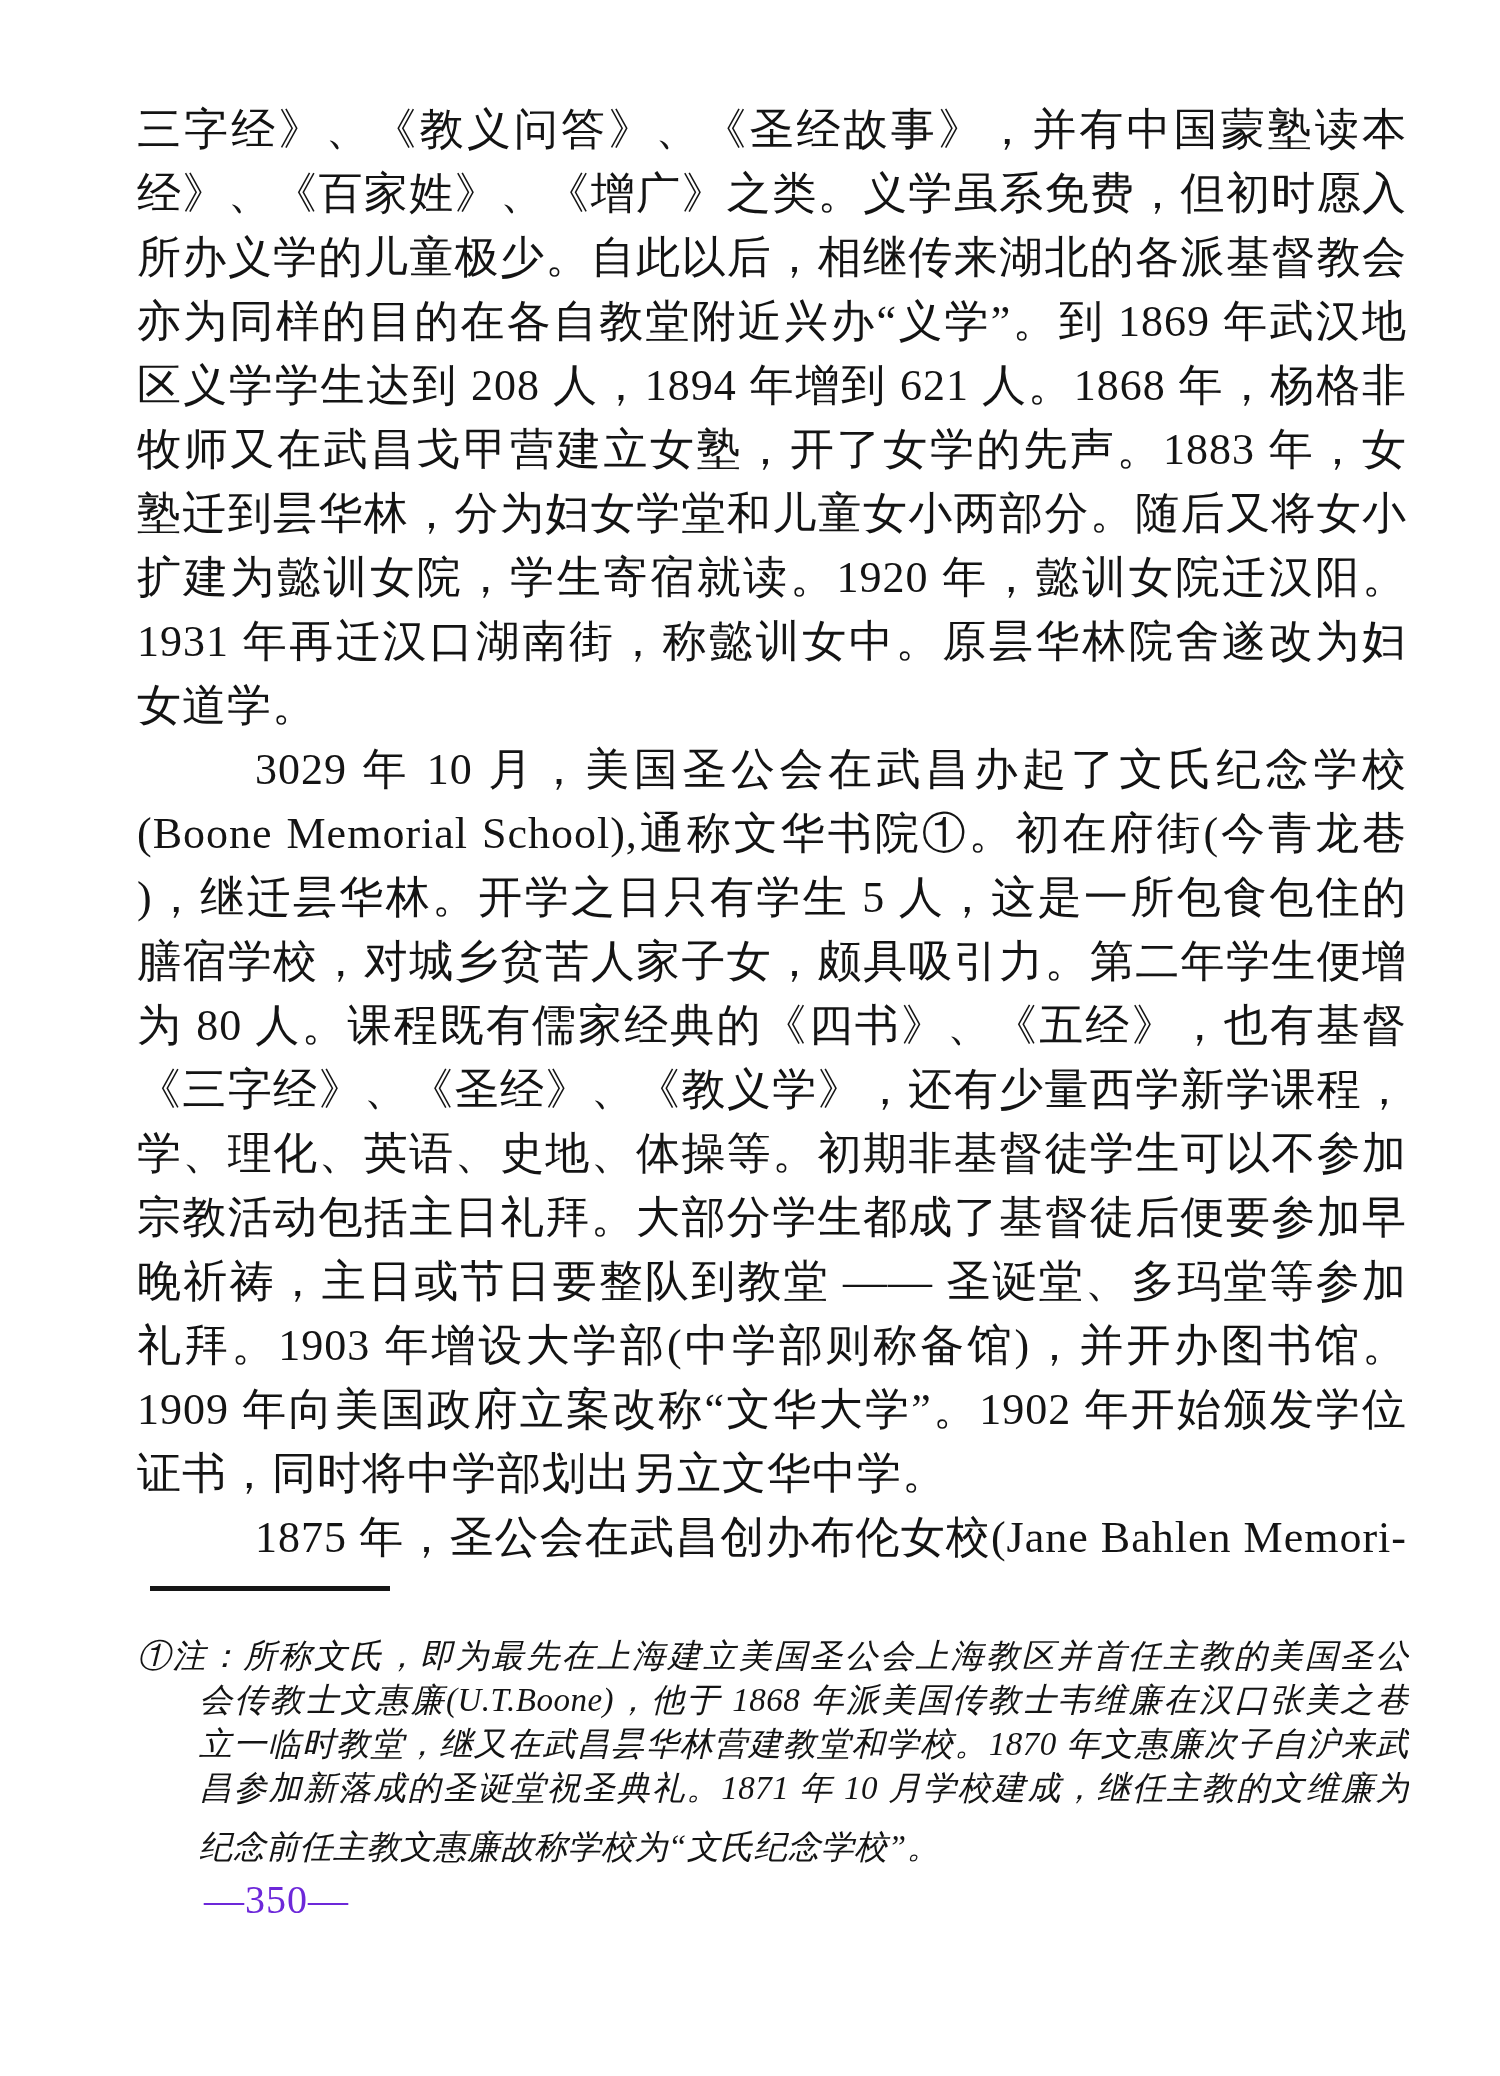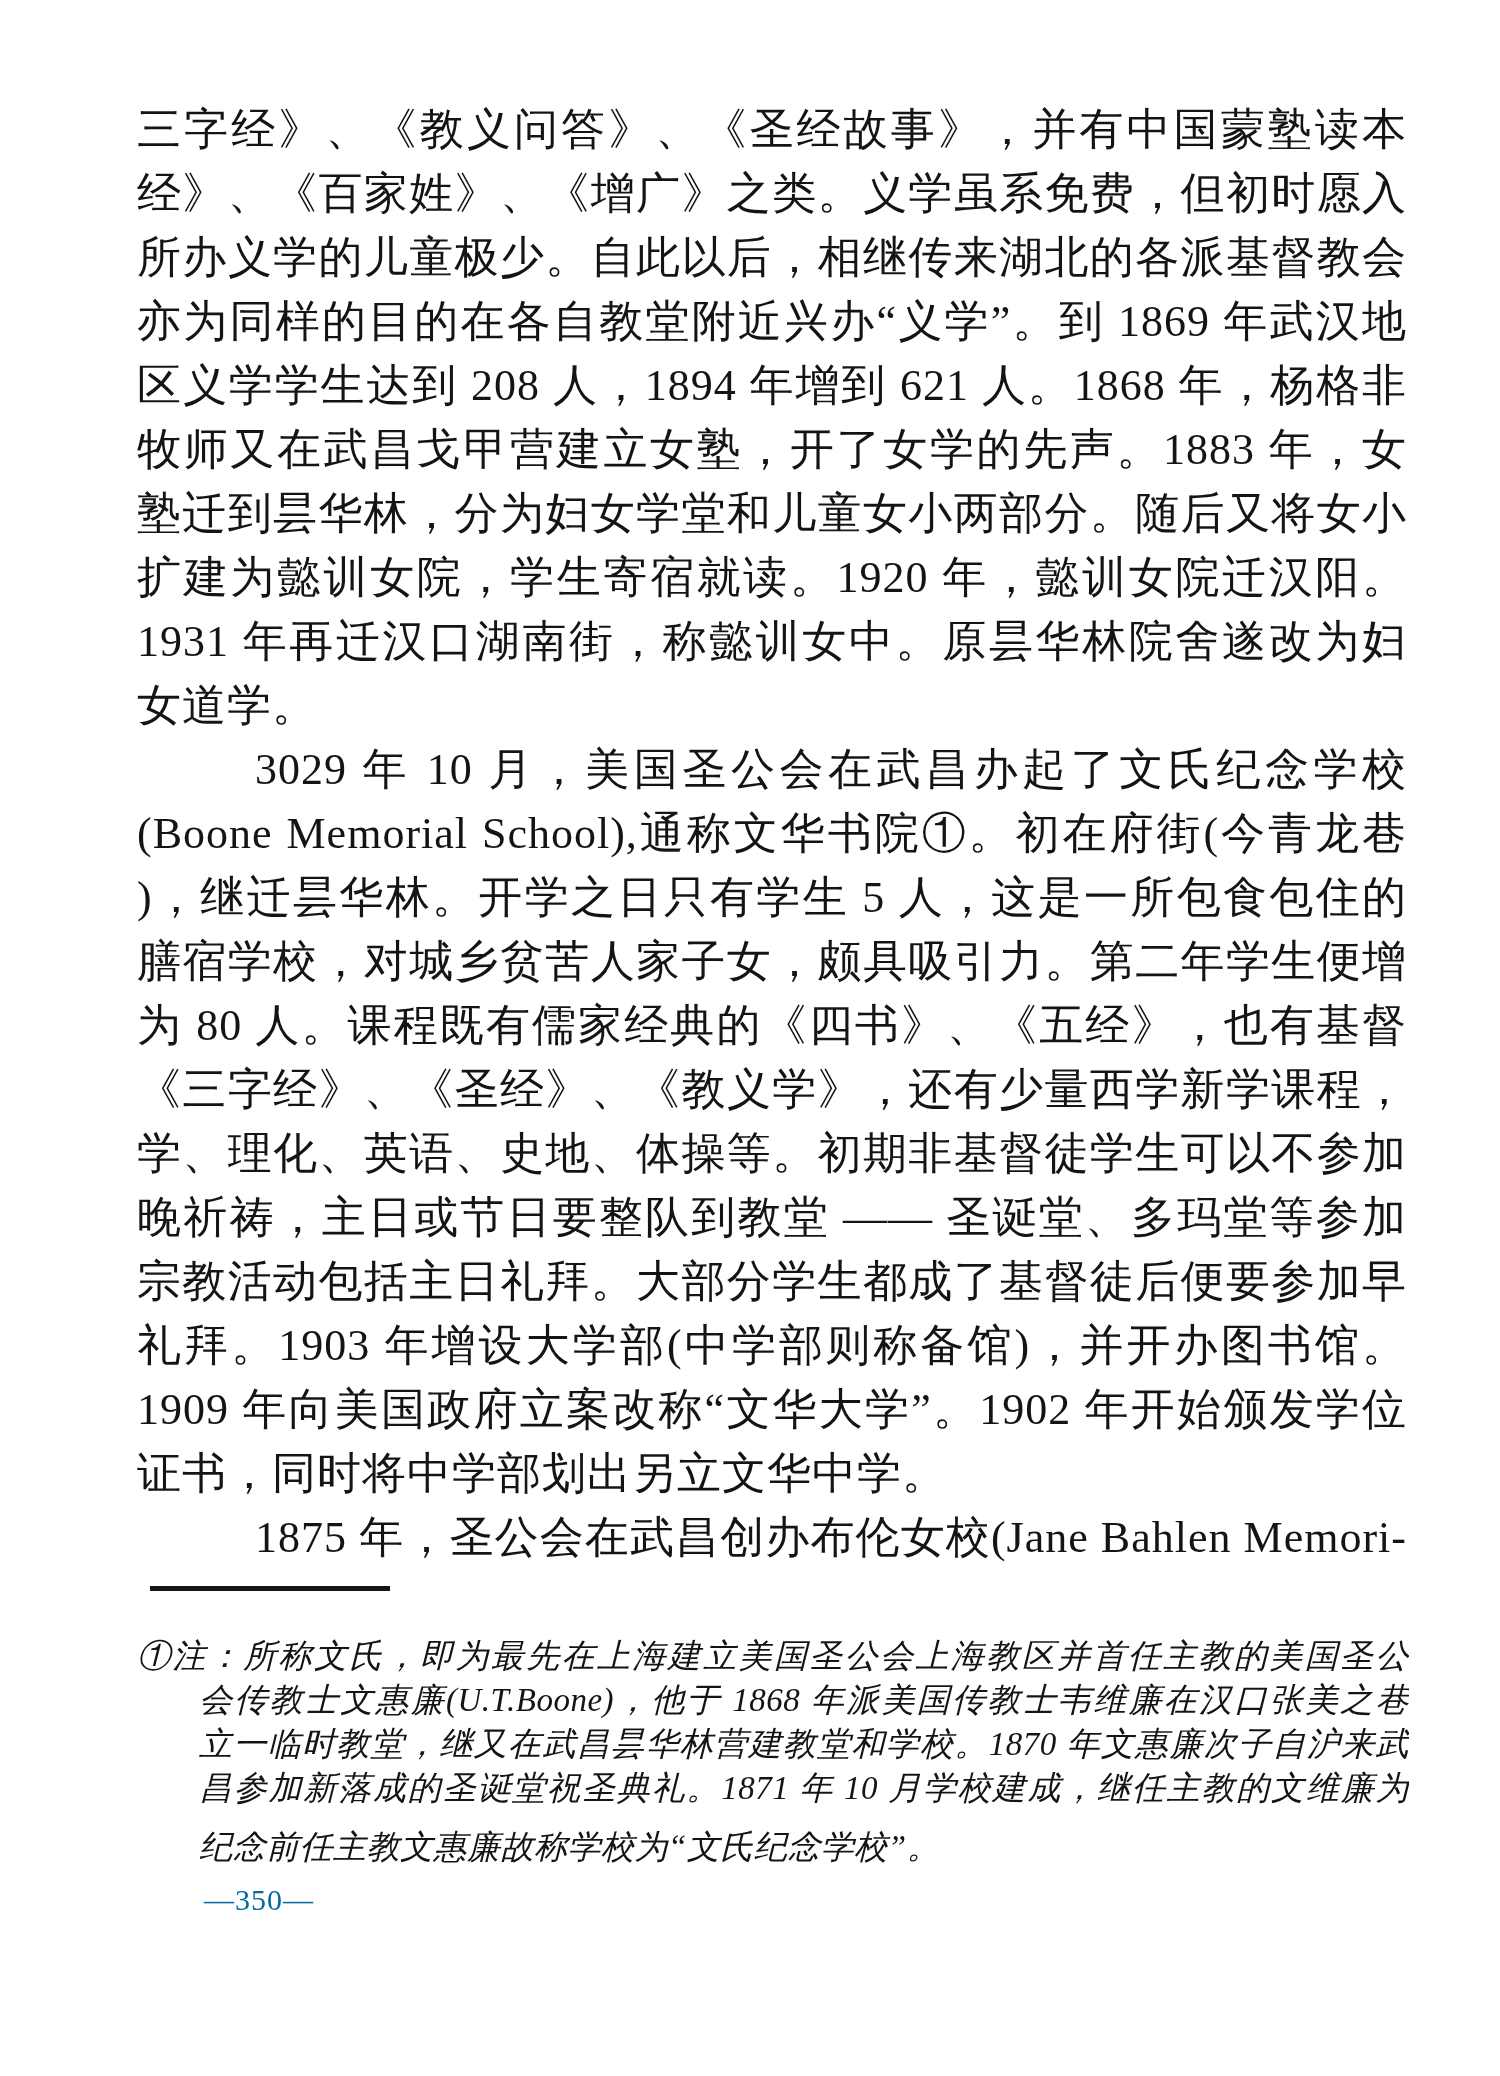--- a/index.html
+++ b/index.html
@@ -64,24 +64,24 @@
   }
   .footnote .fline.flush {
     text-align: left;
     text-align-last: left;
     margin-top: 15px;
   }
   .page-number {
     position: absolute;
     left: 204px;
     top: 1878px;
-    font-size: 30px;
+    font-size: 40px;
     line-height: 44px;
     letter-spacing: 1px;
-    color: #0369a1;
+    color: #6d28d9;
     text-align: center;
   }
 </style>
 </head>
 <body>
 
 <div class="page">
 
   <main class="body-text">
     <div class="line">三字经》、《教义问答》、《圣经故事》，并有中国蒙塾读本《三字</div>
@@ -94,22 +94,22 @@
     <div class="line">扩建为懿训女院，学生寄宿就读。1920 年，懿训女院迁汉阳。</div>
     <div class="line">1931 年再迁汉口湖南街，称懿训女中。原昙华林院舍遂改为妇</div>
     <div class="line flush">女道学。</div>
     <div class="line indent">3029 年 10 月，美国圣公会在武昌办起了文氏纪念学校</div>
     <div class="line">(Boone Memorial School),通称文华书院①。初在府街(今青龙巷</div>
     <div class="line">)，继迁昙华林。开学之日只有学生 5 人，这是一所包食包住的</div>
     <div class="line">膳宿学校，对城乡贫苦人家子女，颇具吸引力。第二年学生便增</div>
     <div class="line">为 80 人。课程既有儒家经典的《四书》、《五经》，也有基督教</div>
     <div class="line">《三字经》、《圣经》、《教义学》，还有少量西学新学课程，如数</div>
     <div class="line">学、理化、英语、史地、体操等。初期非基督徒学生可以不参加</div>
+    <div class="line">宗教活动包括主日礼拜。大部分学生都成了基督徒后便要参加早</div>
     <div class="line">晚祈祷，主日或节日要整队到教堂 —— 圣诞堂、多玛堂等参加</div>
-    <div class="line">宗教活动包括主日礼拜。大部分学生都成了基督徒后便要参加早</div>
     <div class="line">礼拜。1903 年增设大学部(中学部则称备馆)，并开办图书馆。</div>
     <div class="line">1909 年向美国政府立案改称“文华大学”。1902 年开始颁发学位</div>
     <div class="line flush">证书，同时将中学部划出另立文华中学。</div>
     <div class="line indent">1875 年，圣公会在武昌创办布伦女校(Jane Bahlen Memori-</div>
   </main>
 
   <div class="footnote-separator"></div>
 
   <footer class="footnote">
     <div class="fline">①注：所称文氏，即为最先在上海建立美国圣公会上海教区并首任主教的美国圣公</div>

